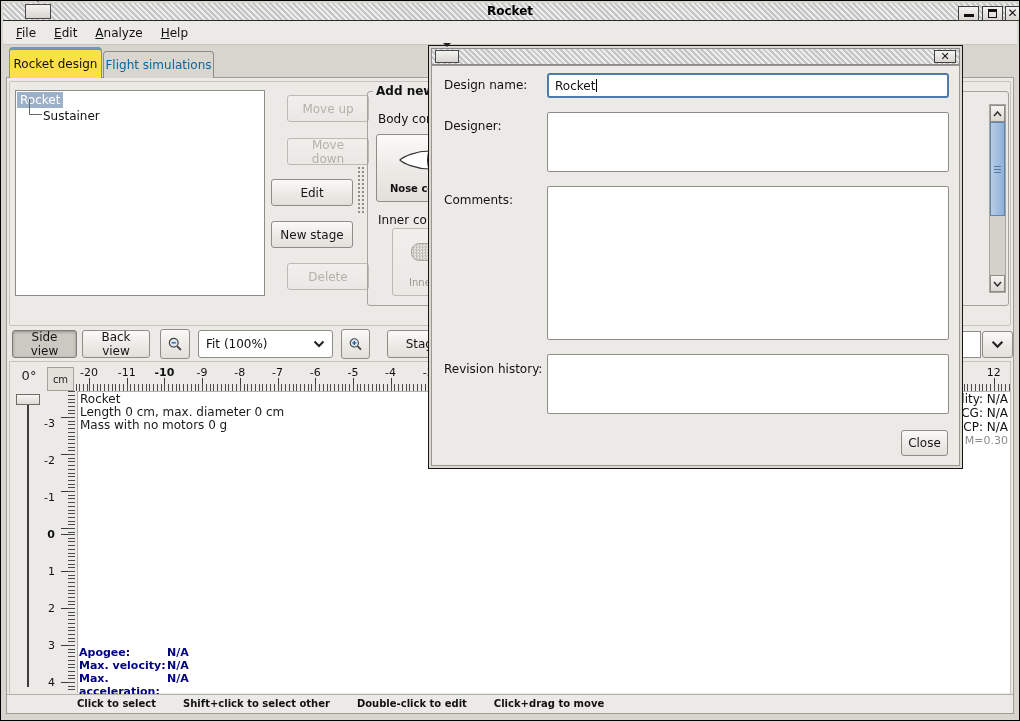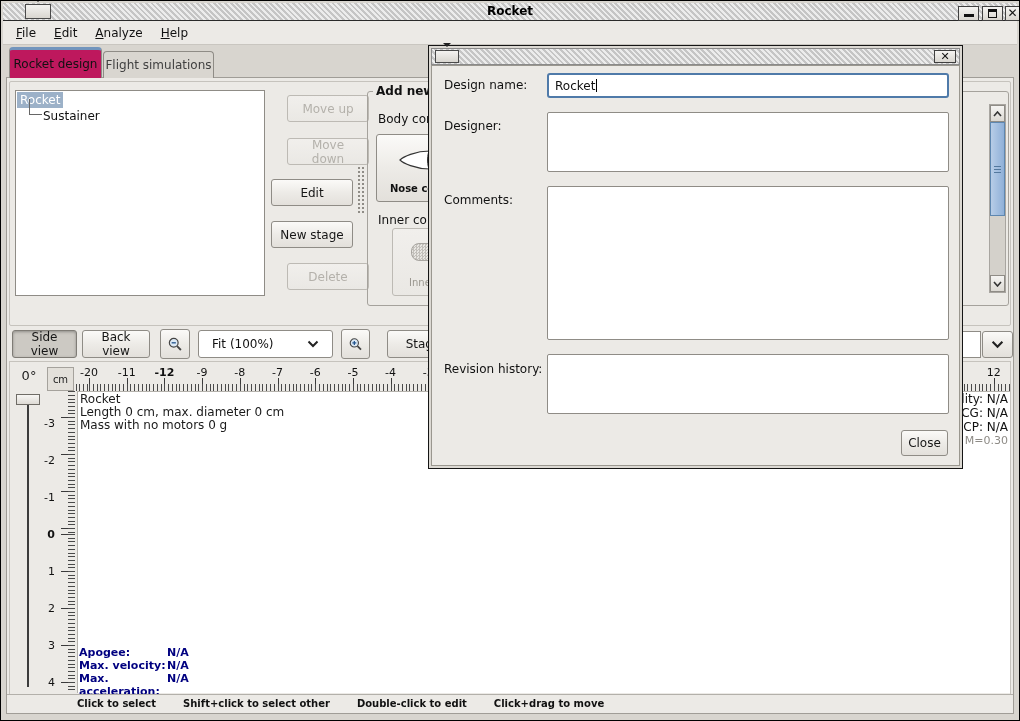--- a/index.html
+++ b/index.html
@@ -22,22 +22,22 @@
   
   .menubar{position:absolute;left:2px;top:20px;right:2px;height:23px;background:#eceae6;
     border-bottom:1px solid #c9c6c0;display:flex;align-items:center;padding-left:4px;}
   .menu-item{padding:2px 9px;font-size:12px;color:#111;}
   .menu-item::first-letter{text-decoration:underline;}
   
   .main-panel{position:absolute;left:5px;top:76px;width:1008px;height:637px;background:#eceae6;
     border:1px solid #a09d97;box-sizing:border-box;}
   .tab{position:absolute;box-sizing:border-box;border:1px solid #8f8c86;border-bottom:none;
     border-radius:4px 4px 0 0;font-size:12px;display:flex;align-items:center;justify-content:center;color:#111;z-index:3;}
-  .tab.active{left:8px;top:46px;width:93px;height:31px;background:#be185d;border-top:3px solid #7295bd;}
-  .tab.inactive{left:102px;top:50px;width:111px;height:27px;background:#d9d6d0;color:#404040;}
+  .tab.active{left:8px;top:46px;width:93px;height:31px;background:#fde047;border-top:3px solid #7295bd;}
+  .tab.inactive{left:102px;top:50px;width:111px;height:27px;background:#d9d6d0;color:#0369a1;}
   .upper-box{position:absolute;left:8px;top:80px;width:1000px;height:243px;border:1px solid #c6c3bd;border-radius:2px;}
   .figure-box{position:absolute;left:8px;top:360px;width:1000px;height:333px;border:1px solid #c6c3bd;}
   
   .tree-panel{position:absolute;left:14px;top:89px;width:250px;height:206px;background:#fff;
     border:1px solid #8f8c86;box-sizing:border-box;}
   .tree-root{position:absolute;left:1px;top:1px;height:16px;line-height:16px;padding:0 3px;font-size:12px;
     background:#9cb1c8;color:#fff;}
   .tree-elbow{position:absolute;left:13px;top:8px;width:12px;height:15px;border-left:1px solid #666;border-bottom:1px solid #666;}
   .tree-child{position:absolute;left:27px;top:17px;height:16px;line-height:16px;font-size:12px;color:#111;}
   
@@ -75,21 +75,21 @@
     background:linear-gradient(90deg,#b7cde7,#8fb0d8);border:1px solid #5e87b0;
     display:flex;flex-direction:column;align-items:center;justify-content:center;gap:2px;}
   .grip{width:7px;height:1px;background:#54799e;}
   
   .sideview{position:absolute;left:11px;top:329px;width:65px;height:28px;}
   .backview{position:absolute;left:81px;top:329px;width:68px;height:28px;}
   .zoomout{position:absolute;left:159px;top:328px;width:30px;height:30px;}
   .zoomin{position:absolute;left:340px;top:328px;width:29px;height:30px;}
   .combo{position:absolute;left:197px;top:329px;width:135px;height:28px;background:#fff;border:1px solid #8f8c86;
     border-radius:3px;box-sizing:border-box;display:flex;align-items:center;justify-content:space-between;
-    padding:0 13px;font-size:12px;color:#111;}
+    padding:0 7px;font-size:12px;color:#111;}
   .stage-toggle{position:absolute;left:386px;top:329px;width:72px;height:28px;}
   .right-combo-field{position:absolute;left:938px;top:330px;width:42px;height:27px;background:#fff;
     border:1px solid #8f8c86;box-sizing:border-box;}
   .right-combo-btn{position:absolute;left:981px;top:330px;width:31px;height:27px;}
   
   .rot-label{position:absolute;left:12px;top:367px;width:32px;text-align:center;font-size:13px;color:#222;}
   .slider-track{position:absolute;left:26px;top:400px;width:2px;height:286px;background:#3c3c3c;}
   .slider-handle{position:absolute;left:15px;top:393px;width:24px;height:11px;box-sizing:border-box;
     background:linear-gradient(#f7f6f4,#dedbd5);border:1px solid #6f6c66;}
   .cm-cell{position:absolute;left:46px;top:366px;width:27px;height:24px;box-sizing:border-box;background:#e3e0da;
@@ -262,21 +262,21 @@
 
   <div class="rot-label">0°</div>
   <div class="slider-track"></div>
   <div class="slider-handle"></div>
   <div class="cm-cell">cm</div>
 
   <div class="canvas"></div>
   <div class="h-numbers">
       <span class="hnum" style="left: 16px;">-20</span>
       <span class="hnum" style="left: 53.7px;">-11</span>
-      <span class="hnum b" style="left: 91.4px;">-12</span>
+      <span class="hnum b" style="left: 91.4px;">-10</span>
       <span class="hnum" style="left: 129.1px;">-9</span>
       <span class="hnum" style="left: 166.8px;">-8</span>
       <span class="hnum" style="left: 204.5px;">-7</span>
       <span class="hnum" style="left: 242.2px;">-6</span>
       <span class="hnum" style="left: 279.9px;">-5</span>
       <span class="hnum" style="left: 317.6px;">-4</span>
       <span class="hnum" style="left: 355.3px;">-3</span>
       <span class="hnum" style="left: 393px;">-2</span>
       <span class="hnum" style="left: 430.7px;">-1</span>
       <span class="hnum" style="left: 468.4px;">0</span>

